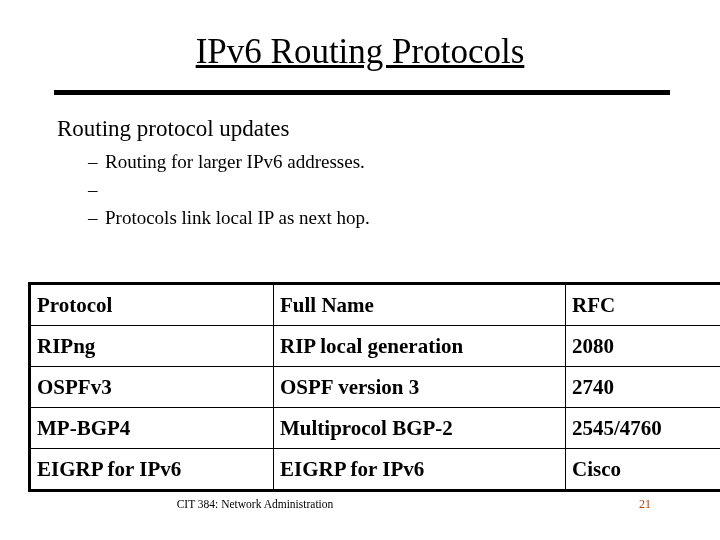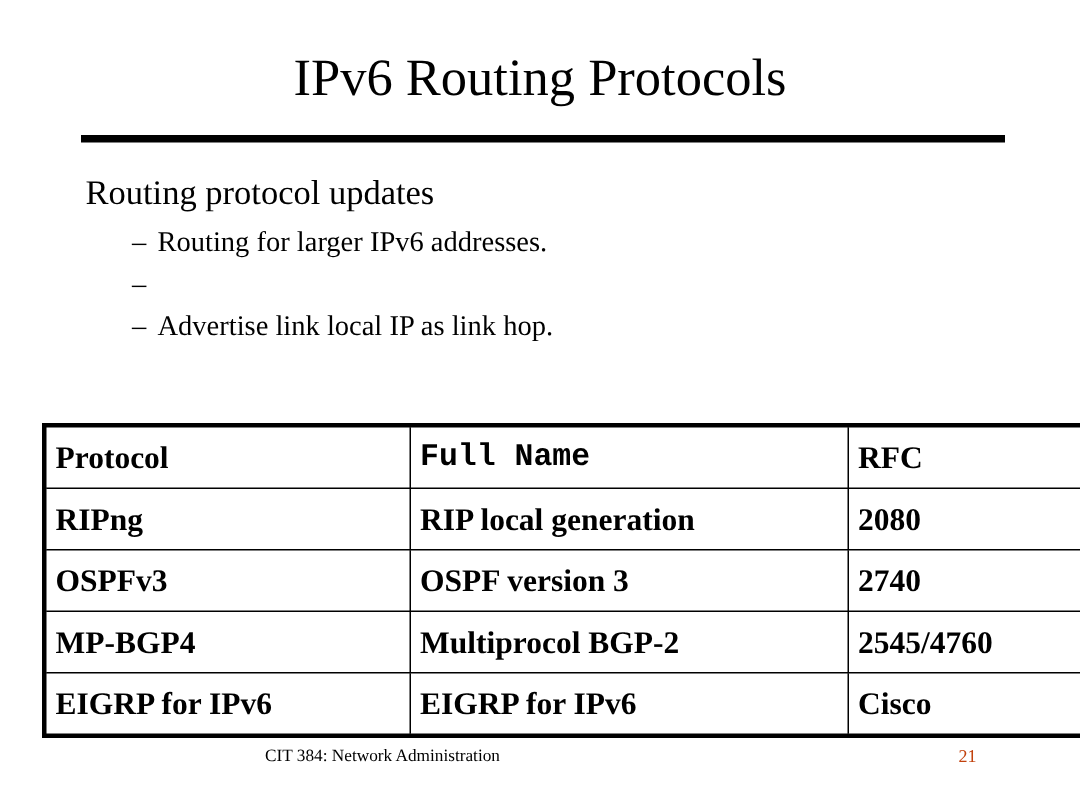--- a/index.html
+++ b/index.html
@@ -22,20 +22,21 @@
     position: absolute;
     left: 0;
     top: 30px;
     width: 720px;
     text-align: center;
     font-size: 35px;
     line-height: 44px;
     font-weight: normal;
     letter-spacing: 0px;
     color: #000000;
+    text-decoration: underline;
   }
 
   .title-rule {
     position: absolute;
     left: 54px;
     top: 90px;
     width: 616px;
     height: 5px;
     background: #000000;
   }
@@ -95,21 +96,21 @@
     text-align: left;
     vertical-align: middle;
     white-space: nowrap;
     overflow: hidden;
     font-weight: bold;
   }
   .proto-table thead th {
     font-weight: bold;
   }
   .col-proto  { width: 230px; margin-left: 36px; }
-  .col-full   { width: 279px; font-family: Liberation Mono, monospace; }
+  .col-full   { width: 279px; }
   .col-rfc    { width: 154px; }
 
   
   .footer-note {
     position: absolute;
     left: 0;
     top: 497px;
     width: 510px;
     text-align: center;
     font-size: 11.5px;
@@ -144,21 +145,21 @@
       <span class="dash">–</span>
       <span>Routing for larger IPv6 addresses.</span>
     </div>
 
     <div class="bullet-l2">
       <span class="dash">–</span>
     </div>
 
     <div class="bullet-l2">
       <span class="dash">–</span>
-      <span>Advertise link local IP as link hop.</span>
+      <span>Protocols link local IP as next hop.</span>
     </div>
 
   </div>
 </div>
 
 <table class="proto-table">
   <thead>
     <tr>
       <th class="col-proto">Protocol</th>
       <th class="col-full">Full Name</th>

